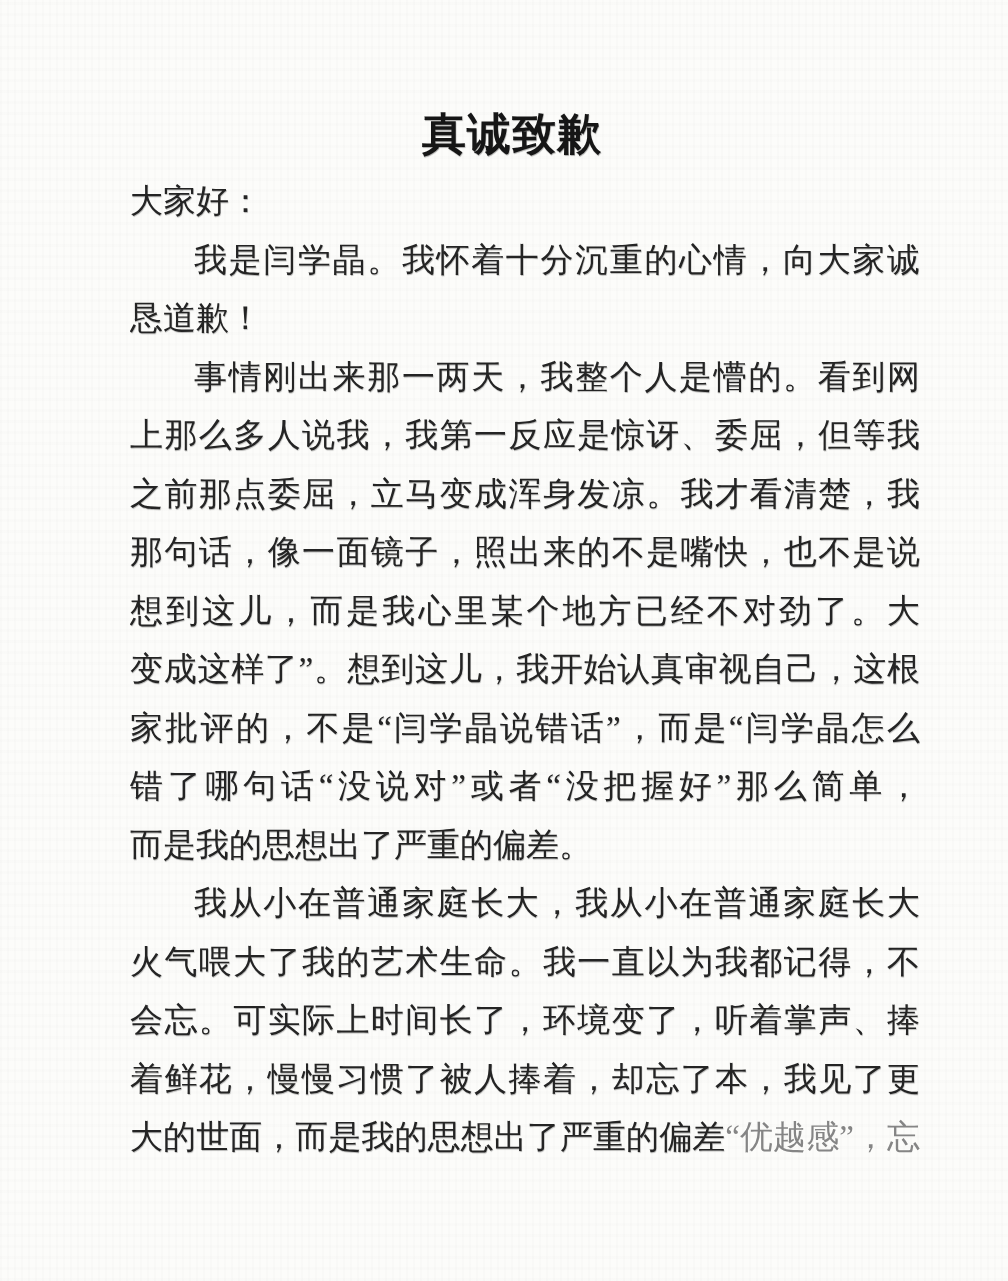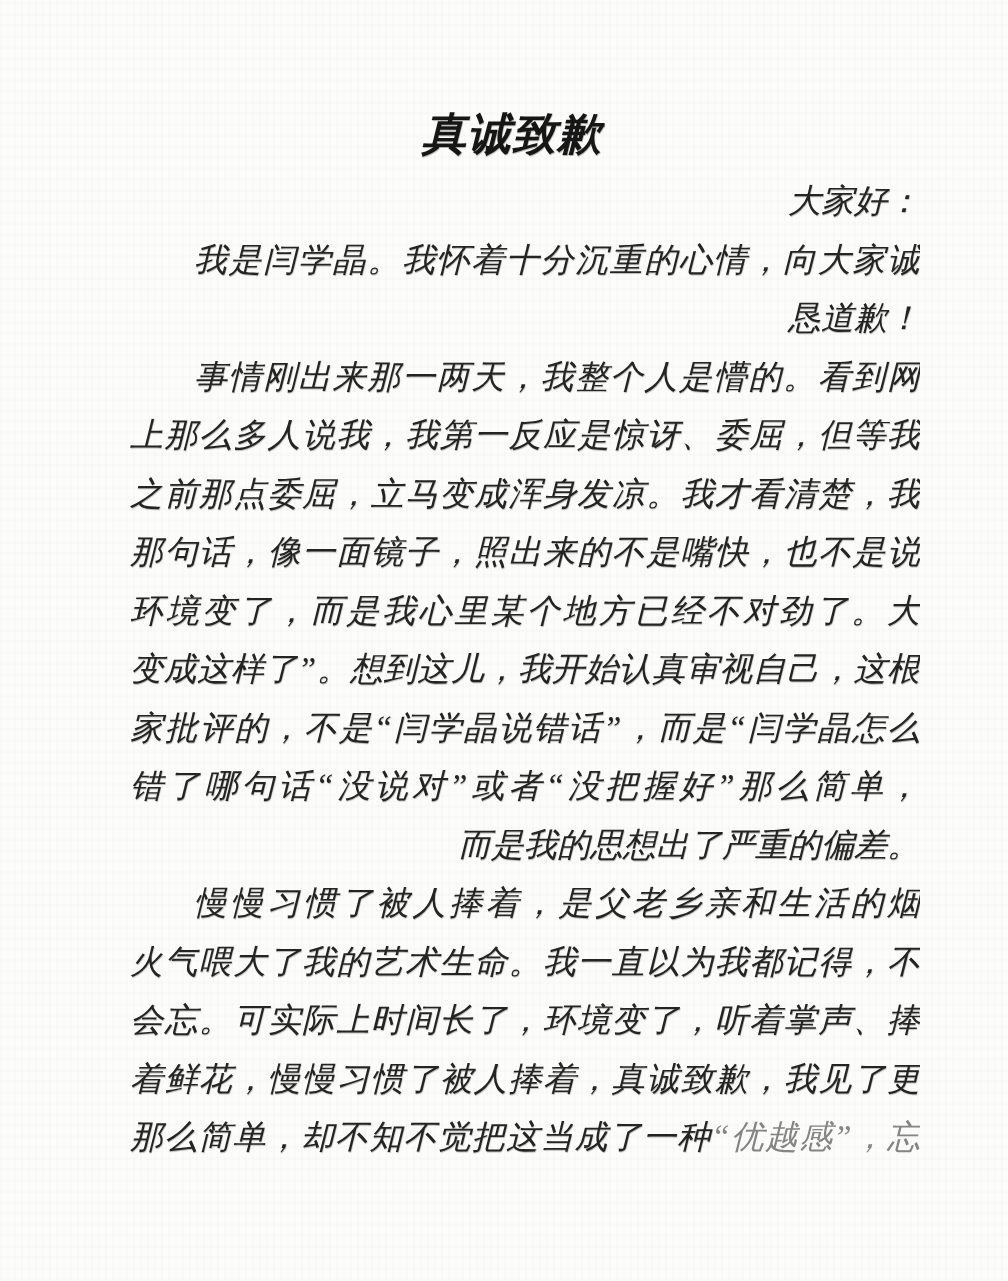--- a/index.html
+++ b/index.html
@@ -14,21 +14,20 @@
   }
   .page {
     position: relative;
     width: 1008px;
     height: 1281px;
     overflow: hidden;
     background:
       repeating-linear-gradient(90deg, rgba(60,60,60,0.015) 0 2px, rgba(0,0,0,0) 2px 7px),
       repeating-linear-gradient(0deg, rgba(60,60,60,0.012) 0 3px, rgba(0,0,0,0) 3px 11px),
       #fcfcfa;
-    font-style: italic;
   }
   .title {
     margin-top: 110px;
     text-align: center;
     transform: translateX(8px);
     font-size: 44px;
     line-height: 50px;
     font-weight: 700;
     color: #161616;
     letter-spacing: 1px;
@@ -37,21 +36,21 @@
   .content {
     margin: 12px 0 0 130px;
     width: 790px;
   }
   .line {
     font-size: 33px;
     line-height: 58.5px;
     height: 58.5px;
     overflow: hidden;
     color: #242424;
-    text-align: right;
+    text-align: left;
     text-shadow: 0.5px 0.5px 0.7px rgba(40,40,40,0.3);
   }
   .line.justify {
     text-align: justify;
     text-align-last: justify;
     text-justify: inter-character;
   }
   .line.indent {
     text-indent: 64px;
   }
@@ -67,24 +66,24 @@
 <div class="page">
   <div class="title">真诚致歉</div>
   <div class="content">
       <div class="line"><span>大家好：</span></div>
       <div class="line indent justify"><span>我是闫学晶。我怀着十分沉重的心情，向大家诚</span></div>
       <div class="line"><span>恳道歉！</span></div>
       <div class="line indent justify"><span>事情刚出来那一两天，我整个人是懵的。看到网</span></div>
       <div class="line justify"><span>上那么多人说我，我第一反应是惊讶、委屈，但等我</span></div>
       <div class="line justify"><span>之前那点委屈，立马变成浑身发凉。我才看清楚，我</span></div>
       <div class="line justify"><span>那句话，像一面镜子，照出来的不是嘴快，也不是说</span></div>
-      <div class="line justify"><span>环境变了，而是我心里某个地方已经不对劲了。大</span></div>
+      <div class="line justify"><span>想到这儿，而是我心里某个地方已经不对劲了。大</span></div>
       <div class="line justify"><span>变成这样了”。想到这儿，我开始认真审视自己，这根</span></div>
       <div class="line justify"><span>家批评的，不是“闫学晶说错话”，而是“闫学晶怎么</span></div>
       <div class="line justify"><span>错了哪句话“没说对”或者“没把握好”那么简单，</span></div>
       <div class="line"><span>而是我的思想出了严重的偏差。</span></div>
-      <div class="line indent justify"><span>慢慢习惯了被人捧着，是父老乡亲和生活的烟</span></div>
+      <div class="line indent justify"><span>我从小在普通家庭长大，我从小在普通家庭长大</span></div>
       <div class="line justify"><span>火气喂大了我的艺术生命。我一直以为我都记得，不</span></div>
       <div class="line justify"><span>会忘。可实际上时间长了，环境变了，听着掌声、捧</span></div>
-      <div class="line justify"><span>着鲜花，慢慢习惯了被人捧着，真诚致歉，我见了更</span></div>
-      <div class="line justify"><span>那么简单，却不知不觉把这当成了一种</span><span class="faded">“优越感”，忘</span></div>
+      <div class="line justify"><span>着鲜花，慢慢习惯了被人捧着，却忘了本，我见了更</span></div>
+      <div class="line justify"><span>大的世面，而是我的思想出了严重的偏差</span><span class="faded">“优越感”，忘</span></div>
     </div>
 </div>
 
 </body></html>

